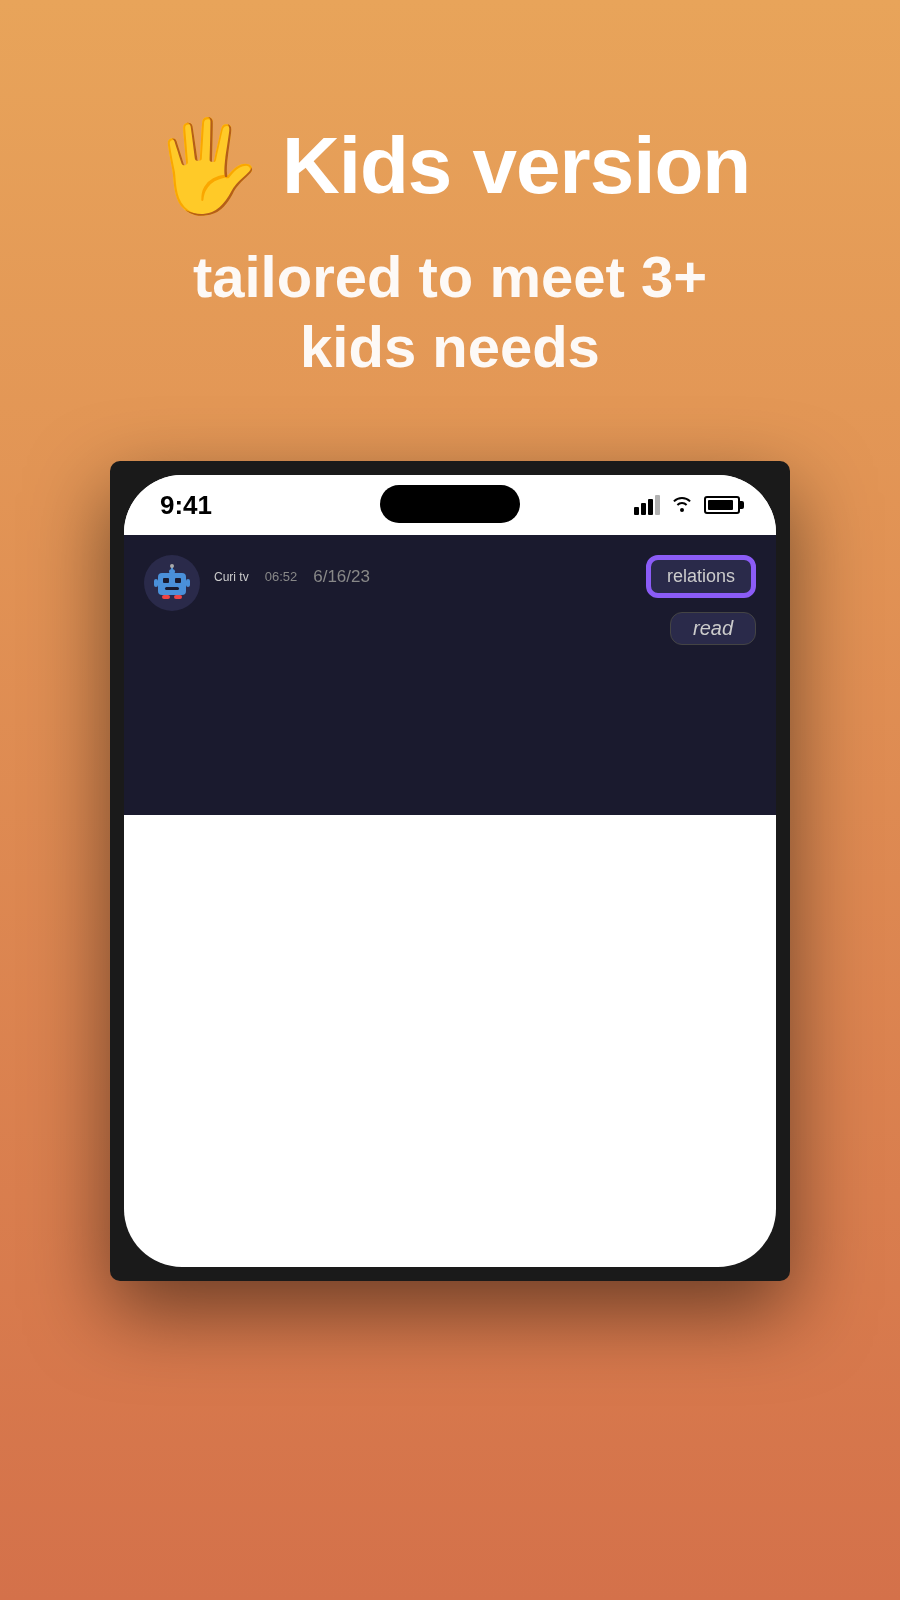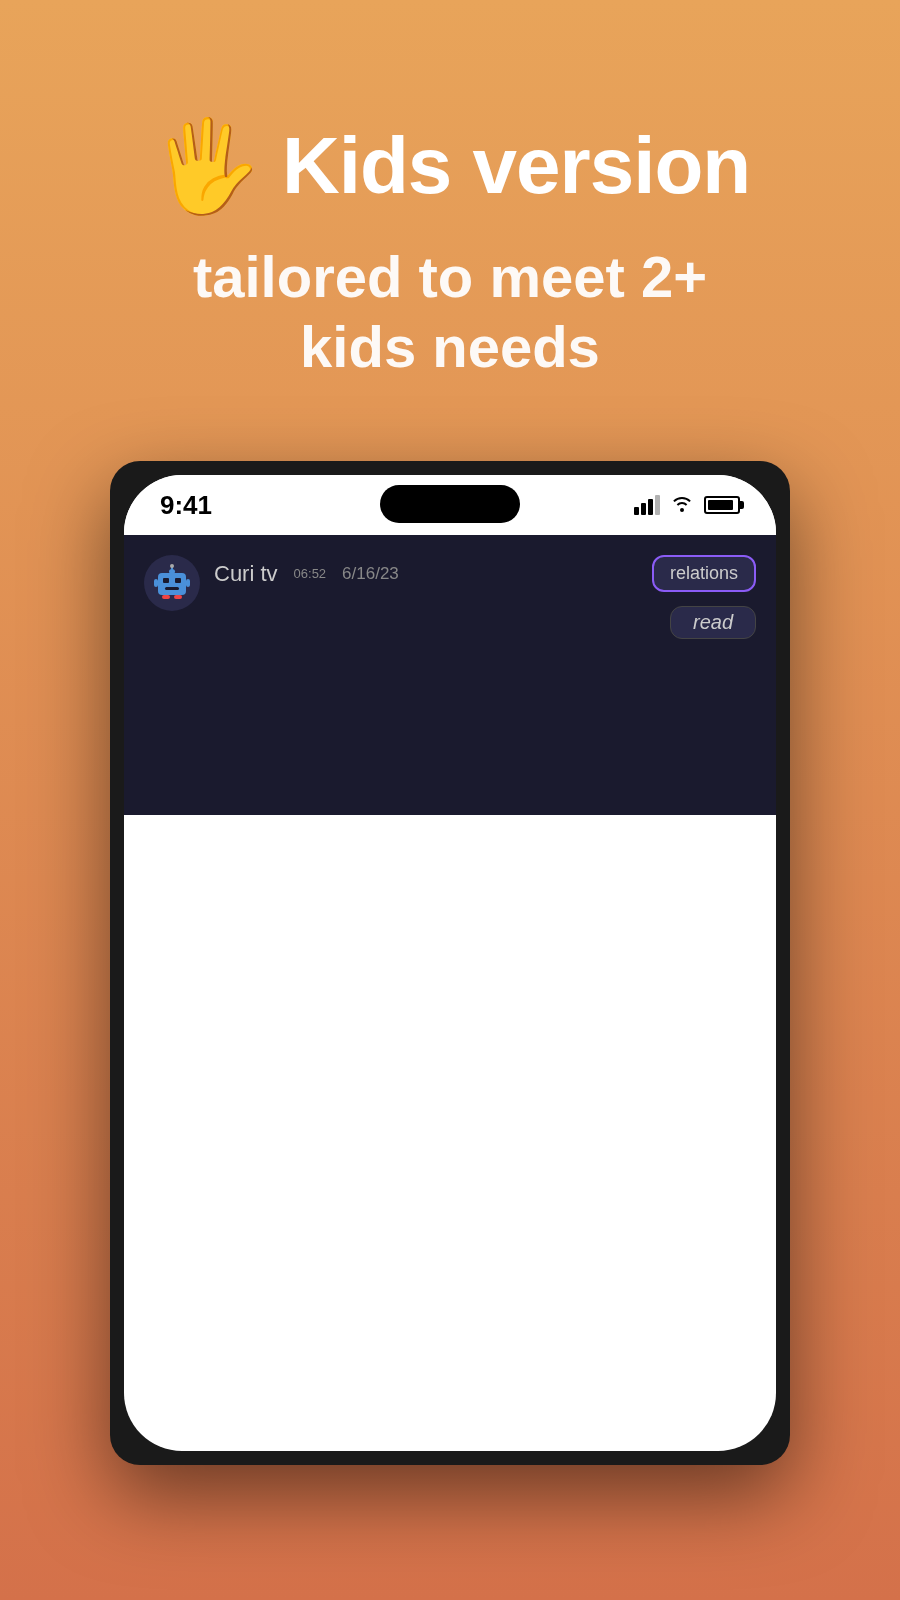--- a/index.html
+++ b/index.html
@@ -55,23 +55,23 @@
 
     
     .phone-wrapper {
       width: 680px;
       position: relative;
       margin-top: 20px;
     }
 
     .phone-outer {
       width: 680px;
-      height: 1004px;
+      height: 820px;
       background: #1a1a1a;
-      border-radius: 30px;
+      border-radius: 10px;
       padding: 14px;
       box-shadow: 0 30px 80px rgba(0,0,0,0.5);
       position: relative;
     }
 
     .phone-inner {
       width: 100%;
       height: 100%;
       background: white;
       border-radius: 58px;
@@ -275,39 +275,39 @@
     }
 
     .chat-meta-row {
       display: flex;
       align-items: center;
       gap: 16px;
       margin-bottom: 6px;
     }
 
     .chat-name {
-      font-size: 22px;
+      font-size: 12px;
       color: #ccc;
       font-weight: 500;
     }
 
     .chat-time {
       font-size: 13px;
       color: #888;
     }
 
     .chat-date {
       font-size: 17px;
       color: #888;
     }
 
     .chat-tag {
       margin-left: auto;
       background: #2a2a4a;
-      border: 2px solid #8b5cf6;
+      border: 5px solid #8b5cf6;
       border-radius: 12px;
       padding: 6px 16px;
       font-size: 18px;
       color: #ccc;
     }
 
     .chat-preview {
       font-size: 17px;
       color: #aaa;
       line-height: 1.5;
@@ -331,21 +331,21 @@
   </style>
 </head>
 <body>
 
 <div class="top-section">
   <div class="title-row">
     <span class="hand-emoji">🖐️</span>
     <span class="kids-version-text">Kids version</span>
   </div>
   <div class="subtitle-text">
-    <span>tailored to meet 2+</span><br>
+    <span>tailored to meet 3+</span><br>
     <span>kids needs</span>
   </div>
 </div>
 
 <div class="phone-wrapper">
   <div class="phone-outer">
     <div class="phone-inner">
 
       <div class="status-bar">
         <span class="status-time">9:41</span>

